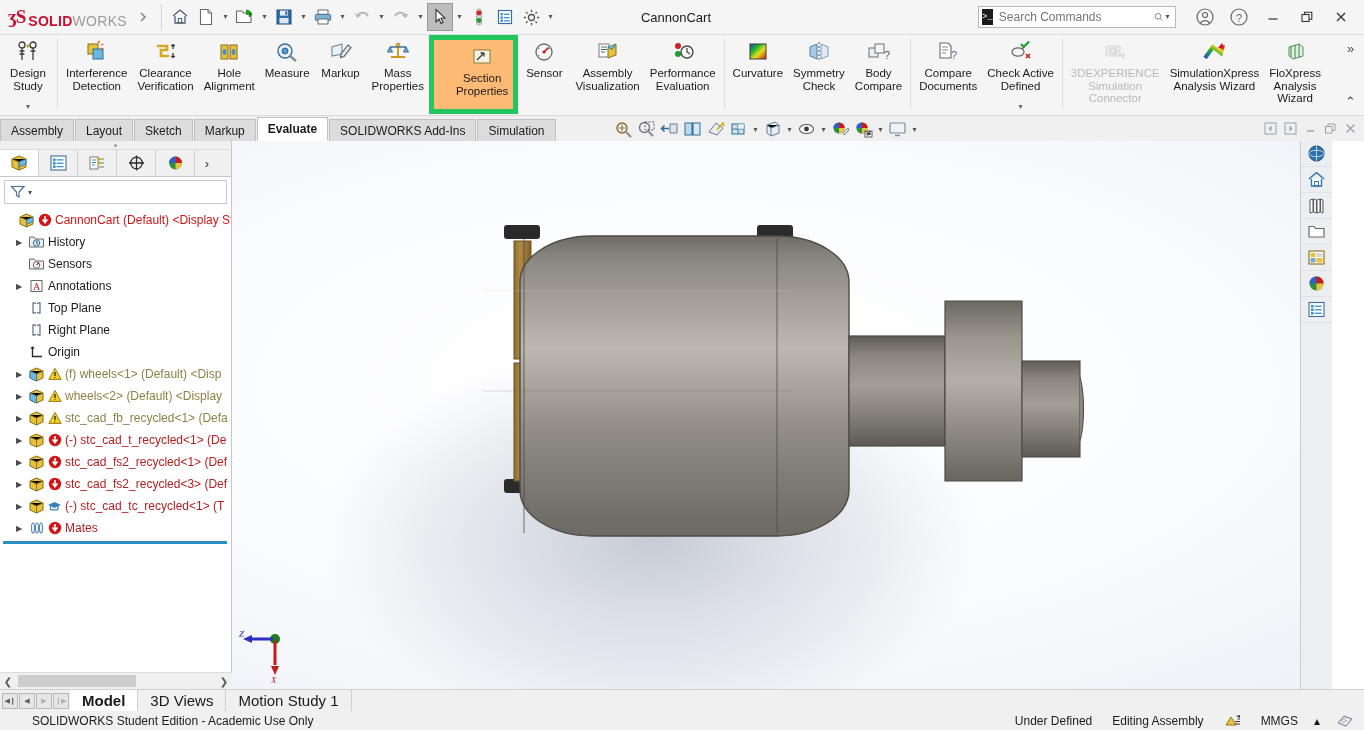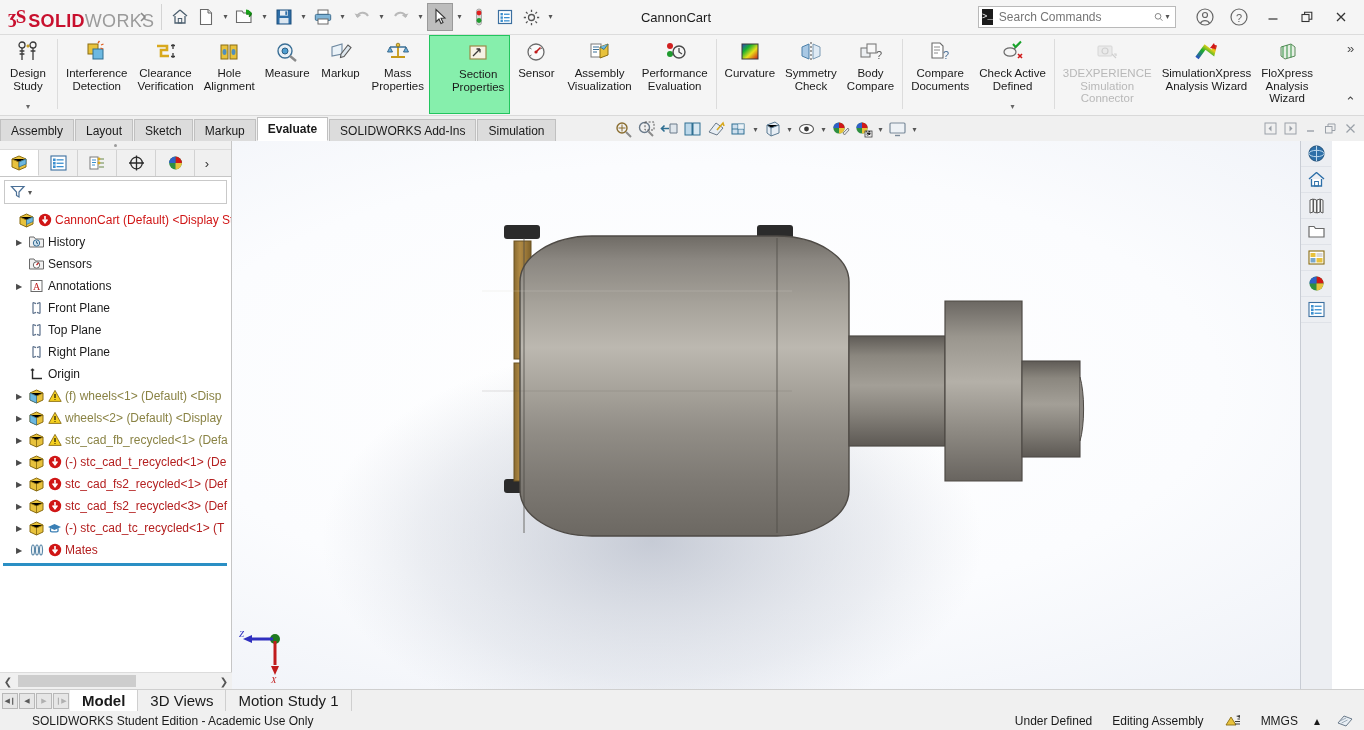--- a/index.html
+++ b/index.html
@@ -14,21 +14,21 @@
   #app { position: relative; width: 1364px; height: 516px; }
 
   
   .titlebar {
     position: absolute; top: 0; left: 0; width: 1364px; height: 35px;
     background: #f5f5f5; border-bottom: 1px solid #dcdcdc;
     display: flex; align-items: center;
   }
   .ds-logo { display: flex; align-items: center; padding-left: 8px; width: 130px; }
   .ds-mark { font-size: 19px; font-weight: bold; color: #c8102e; font-family: "Liberation Serif", serif; letter-spacing:-1px;}
-  .ds-text { font-size: 18px; font-weight: bold; color: #c8102e; letter-spacing: .3px; margin-left: 3px; margin-top: 8px; }
+  .ds-text { font-size: 14px; font-weight: bold; color: #c8102e; letter-spacing: .3px; margin-left: 3px; margin-top: 8px; }
   .ds-text .light { font-weight: normal; color: #9b9b9b; }
   .tb-sep { width: 1px; height: 26px; background: #d4d4d4; margin: 0 5px; }
   .tb-btn {
     display: flex; align-items: center; justify-content: center;
     height: 28px; min-width: 26px; padding: 0 2px; cursor: default;
   }
   .tb-caret { font-size: 8px; color: #555; width: 13px; text-align: center; line-height: 28px; }
   .tb-btn.selected { background: #bdbdbd; border: 1px solid #9a9a9a; }
   .title-text {
     position: absolute; left: 0; right: 12px; text-align: center;
@@ -54,21 +54,21 @@
   .ribbon {
     position: absolute; top: 35px; left: 0; width: 1364px; height: 81px;
     background: #f5f5f5; border-bottom: 1px solid #d9d9d9;
     display: flex; align-items: flex-start; padding-left: 2px;
   }
   .rb-item {
     display: flex; flex-direction: column; align-items: center;
     padding: 4px 5px 2px; min-width: 52px; height: 79px; cursor: default;
     text-align: center;
   }
-  .rb-item.boxed { border: 1px solid #22c55e; background: #86efac; padding-left: 22px; }
+  .rb-item.boxed { border: 5px solid #22c55e; background: #fdba74; padding-left: 22px; }
   .rb-item.disabled { color: #b4b4b4; }
   .rb-ico { height: 26px; display: flex; align-items: center; justify-content: center; margin-bottom: 2px;}
   .rb-lbl { font-size: 11.5px; line-height: 12.5px; color: #1a1a1a; }
   .rb-item.disabled .rb-lbl { color: #b8b8b8; }
   .rb-drop { font-size: 8px; color: #666; margin-top: auto; height:10px; }
   .rb-sep { width: 1px; height: 70px; background: #dcdcdc; margin: 4px 3px 0; }
   .rb-right { margin-left: auto; display: flex; flex-direction: column; justify-content: space-between;
      height: 78px; padding: 6px 8px 4px 0; align-items: center; }
   .rb-chev { font-size: 13px; color: #4c4c4c; cursor: default; }
 
@@ -778,30 +778,20 @@
         <span class="exp">▶</span>
         <span class="ico">
           <svg width="17" height="16" viewBox="0 0 17 16">
               <rect x="3" y="2.5" width="11" height="11" fill="#fff" stroke="#6a6a6a" stroke-width="1"></rect>
               <text x="8.5" y="11.5" font-size="10" text-anchor="middle" fill="#c01c1c" font-family="Liberation Serif">A</text>
             </svg>
         </span>
         <span class="txt">Annotations</span>
       </div>
 
-      <div class="tr" style="padding-left:10px">
-        <span class="exp"></span>
-        <span class="ico">
-          <svg width="17" height="16" viewBox="0 0 17 16">
-              <path d="M5 2.5 L5 13.5 M12 2.5 L12 13.5" stroke="#5a6f8a" stroke-width="1.2"></path>
-              <path d="M5 2.5 L8 3.6 M5 13.5 L8 12.4 M12 2.5 L9 3.6 M12 13.5 L9 12.4" stroke="#5a6f8a" stroke-width="1.2"></path>
-            </svg>
-        </span>
-        <span class="txt">Front Plane</span>
-      </div>
 
       <div class="tr" style="padding-left:10px">
         <span class="exp"></span>
         <span class="ico">
           <svg width="17" height="16" viewBox="0 0 17 16">
               <path d="M5 2.5 L5 13.5 M12 2.5 L12 13.5" stroke="#5a6f8a" stroke-width="1.2"></path>
               <path d="M5 2.5 L8 3.6 M5 13.5 L8 12.4 M12 2.5 L9 3.6 M12 13.5 L9 12.4" stroke="#5a6f8a" stroke-width="1.2"></path>
             </svg>
         </span>
         <span class="txt">Top Plane</span>

